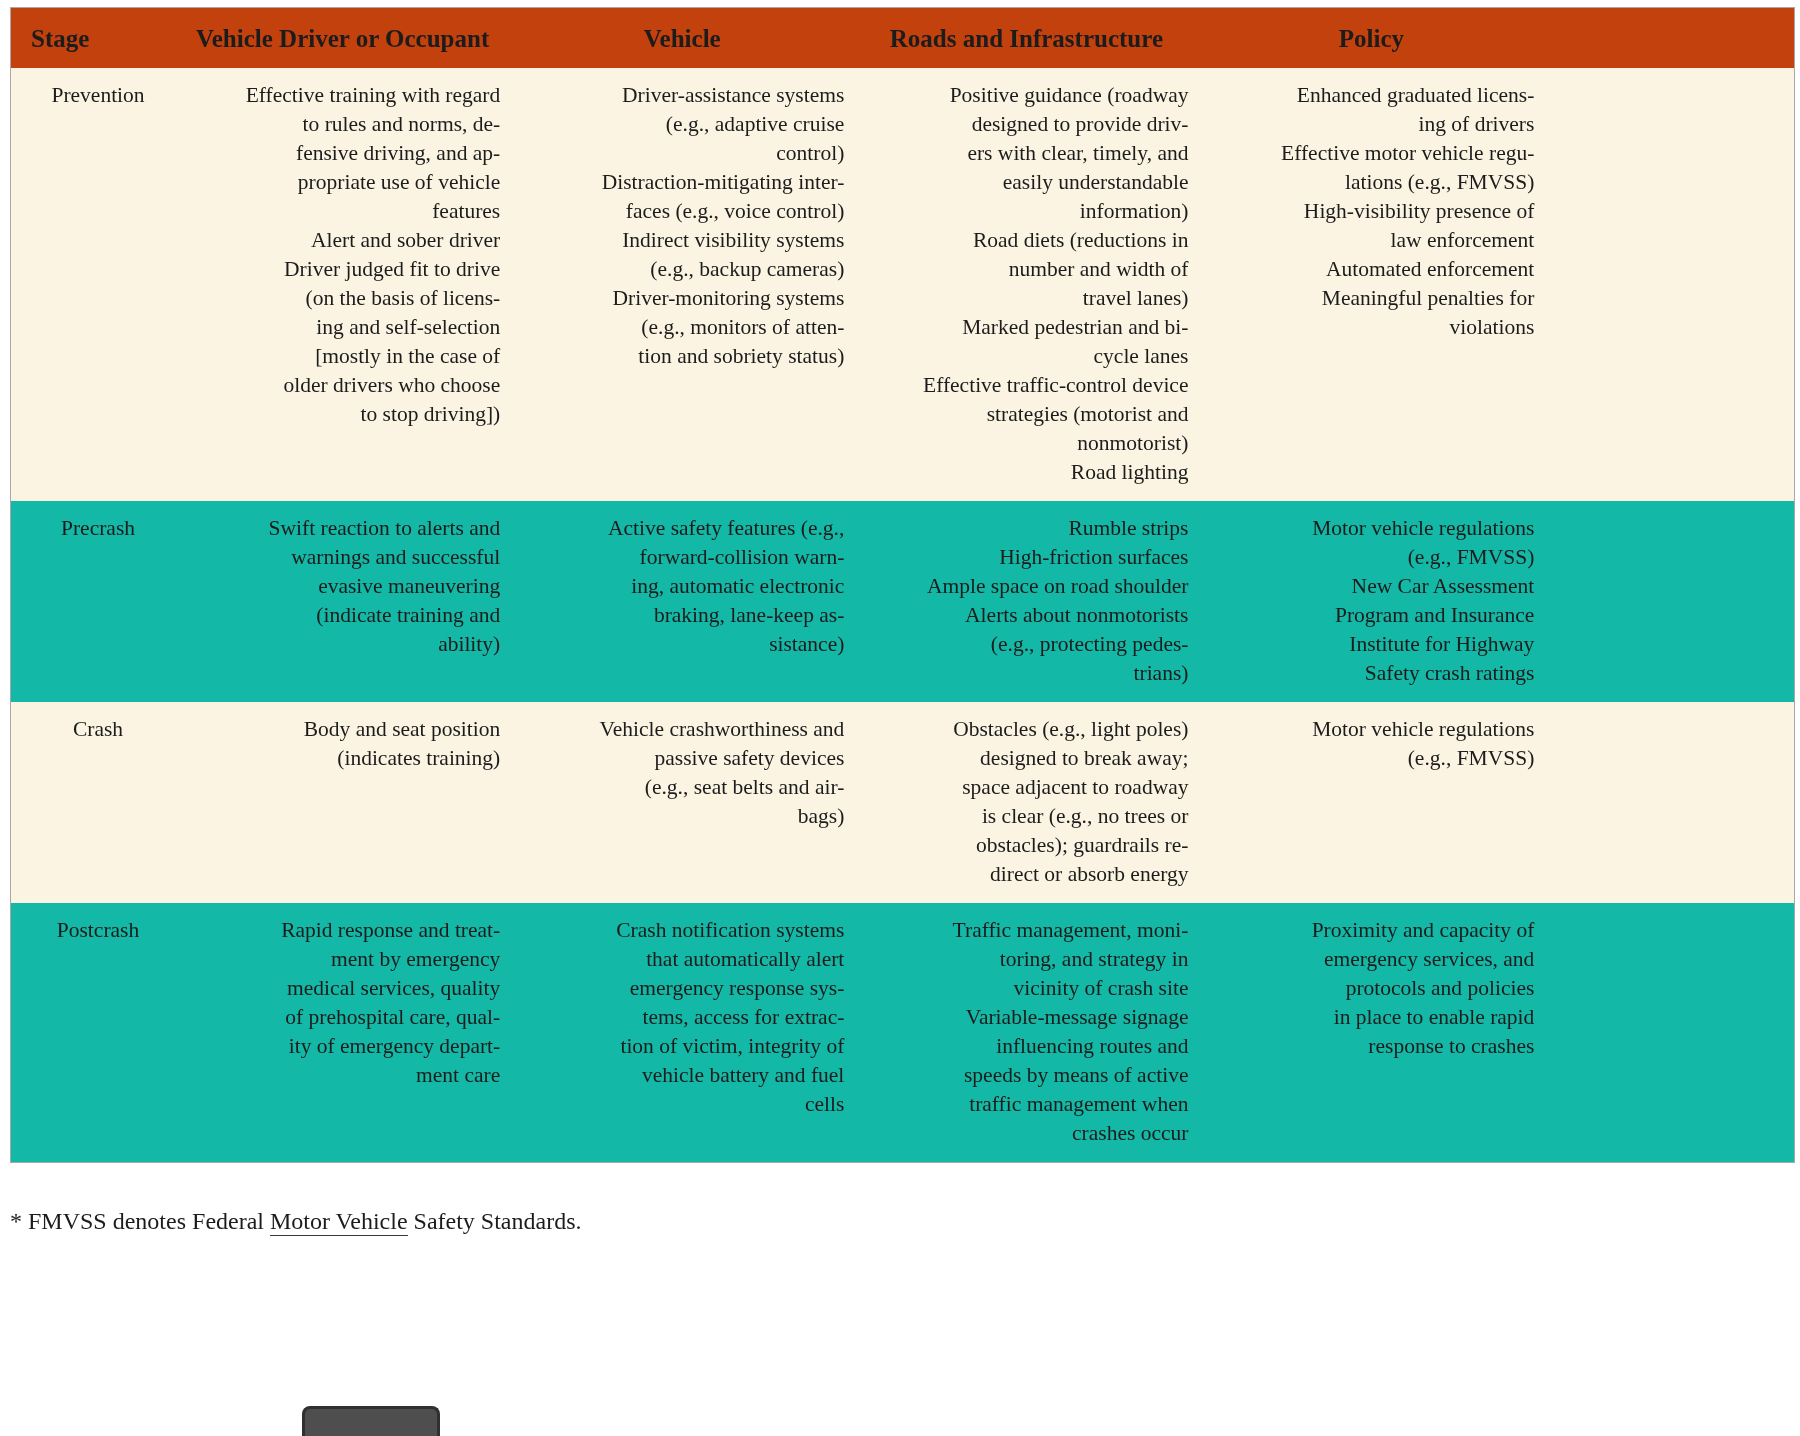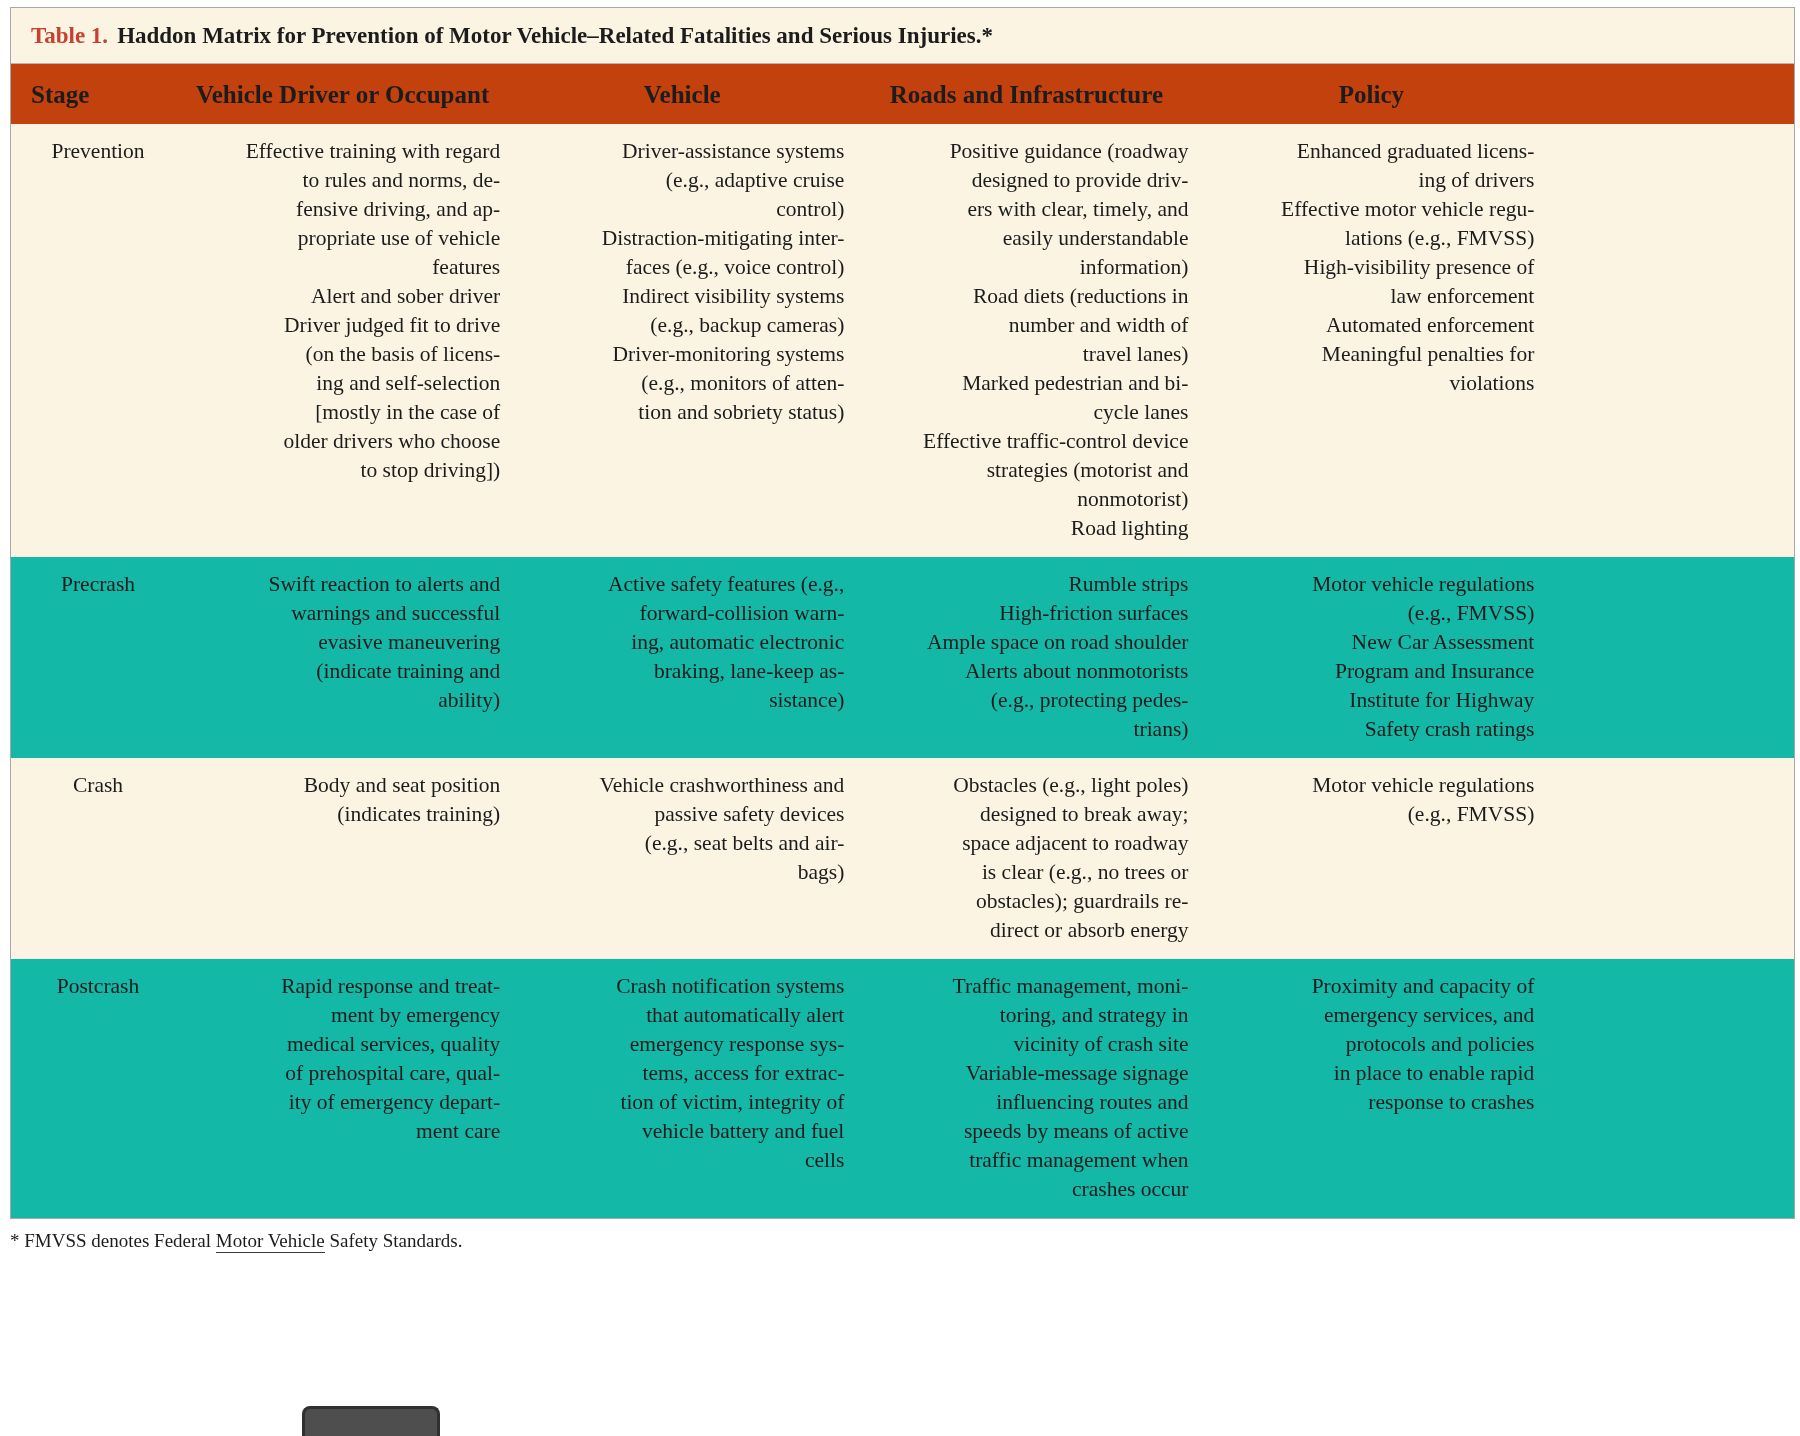--- a/index.html
+++ b/index.html
@@ -45,38 +45,35 @@
   tbody td.stage-cell{
     padding-left:20px;white-space:nowrap;text-align:center;
   }
   .entry{
     padding-left:40px;text-indent:-40px;
     white-space:pre-line;
     text-align:right;
   }
   .footnote{
     position:absolute;left:10px;top:1206px;
-    font-size:19px;line-height:30px;margin-top:20px;
+    font-size:24px;line-height:30px;
   }
   .footnote .underlined{
     border-bottom:1.5px solid #3a3a3a;padding-bottom:1px;
   }
   .bottom-tab{
     position:absolute;left:302px;top:1406px;width:138px;height:34px;
     background:#4e4e4e;border:3px solid #303030;border-bottom:none;
     border-radius:8px 8px 0 0;box-sizing:border-box;
   }
 </style>
 </head>
 <body>
 
 <div class="table-frame">
-  <div class="table-title-bar">
-    <span class="title-label">Table 1.</span><span class="title-text">Haddon Matrix for Prevention of Motor Vehicle–Related Fatalities and Serious Injuries.*</span>
-  </div>
   <table class="matrix">
     <colgroup>
       <col style="width:9.2%">
       <col style="width:18.8%">
       <col style="width:19.3%">
       <col style="width:19.3%">
       <col style="width:19.4%">
       <col style="width:14%">
     </colgroup>
     <thead>

